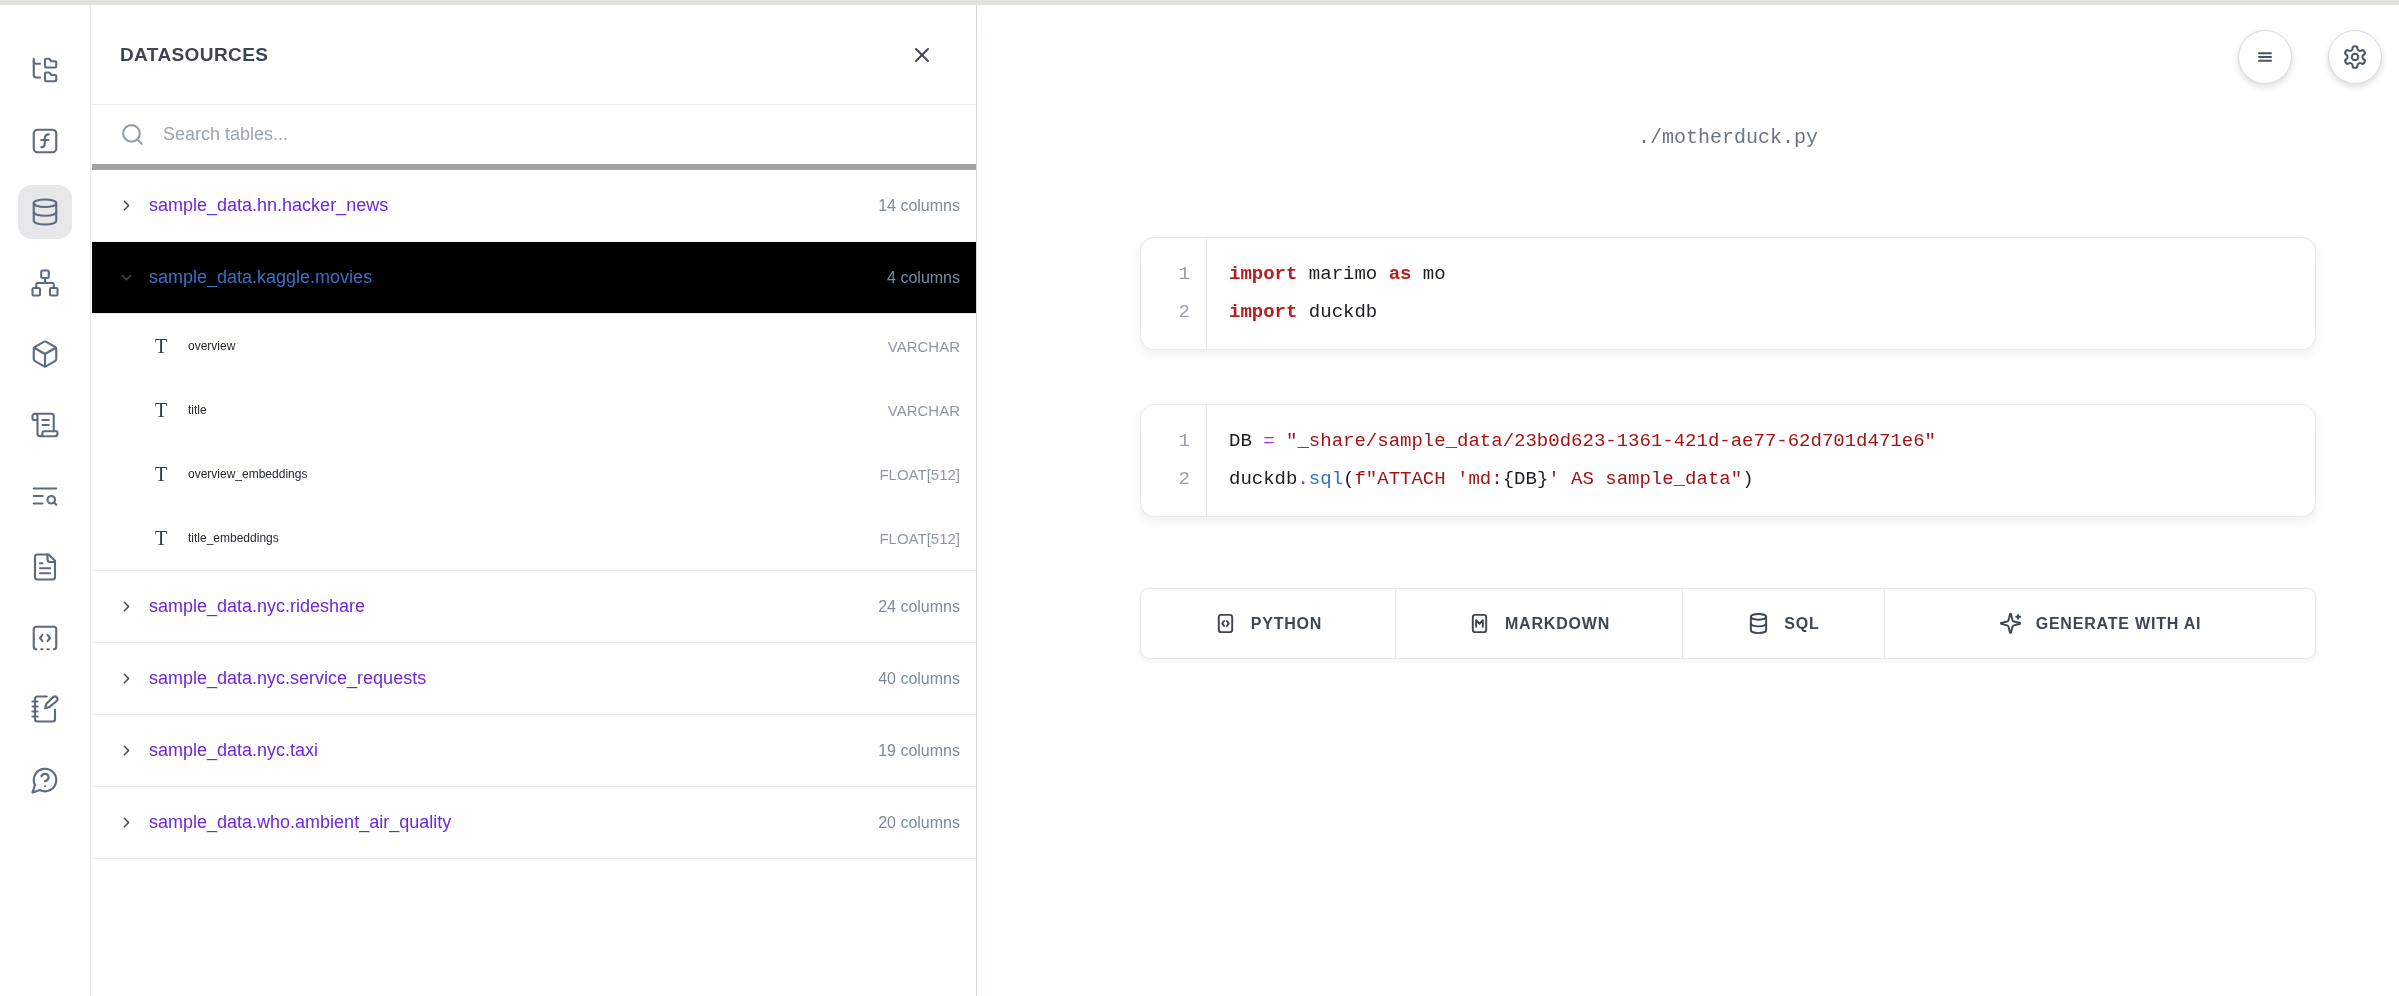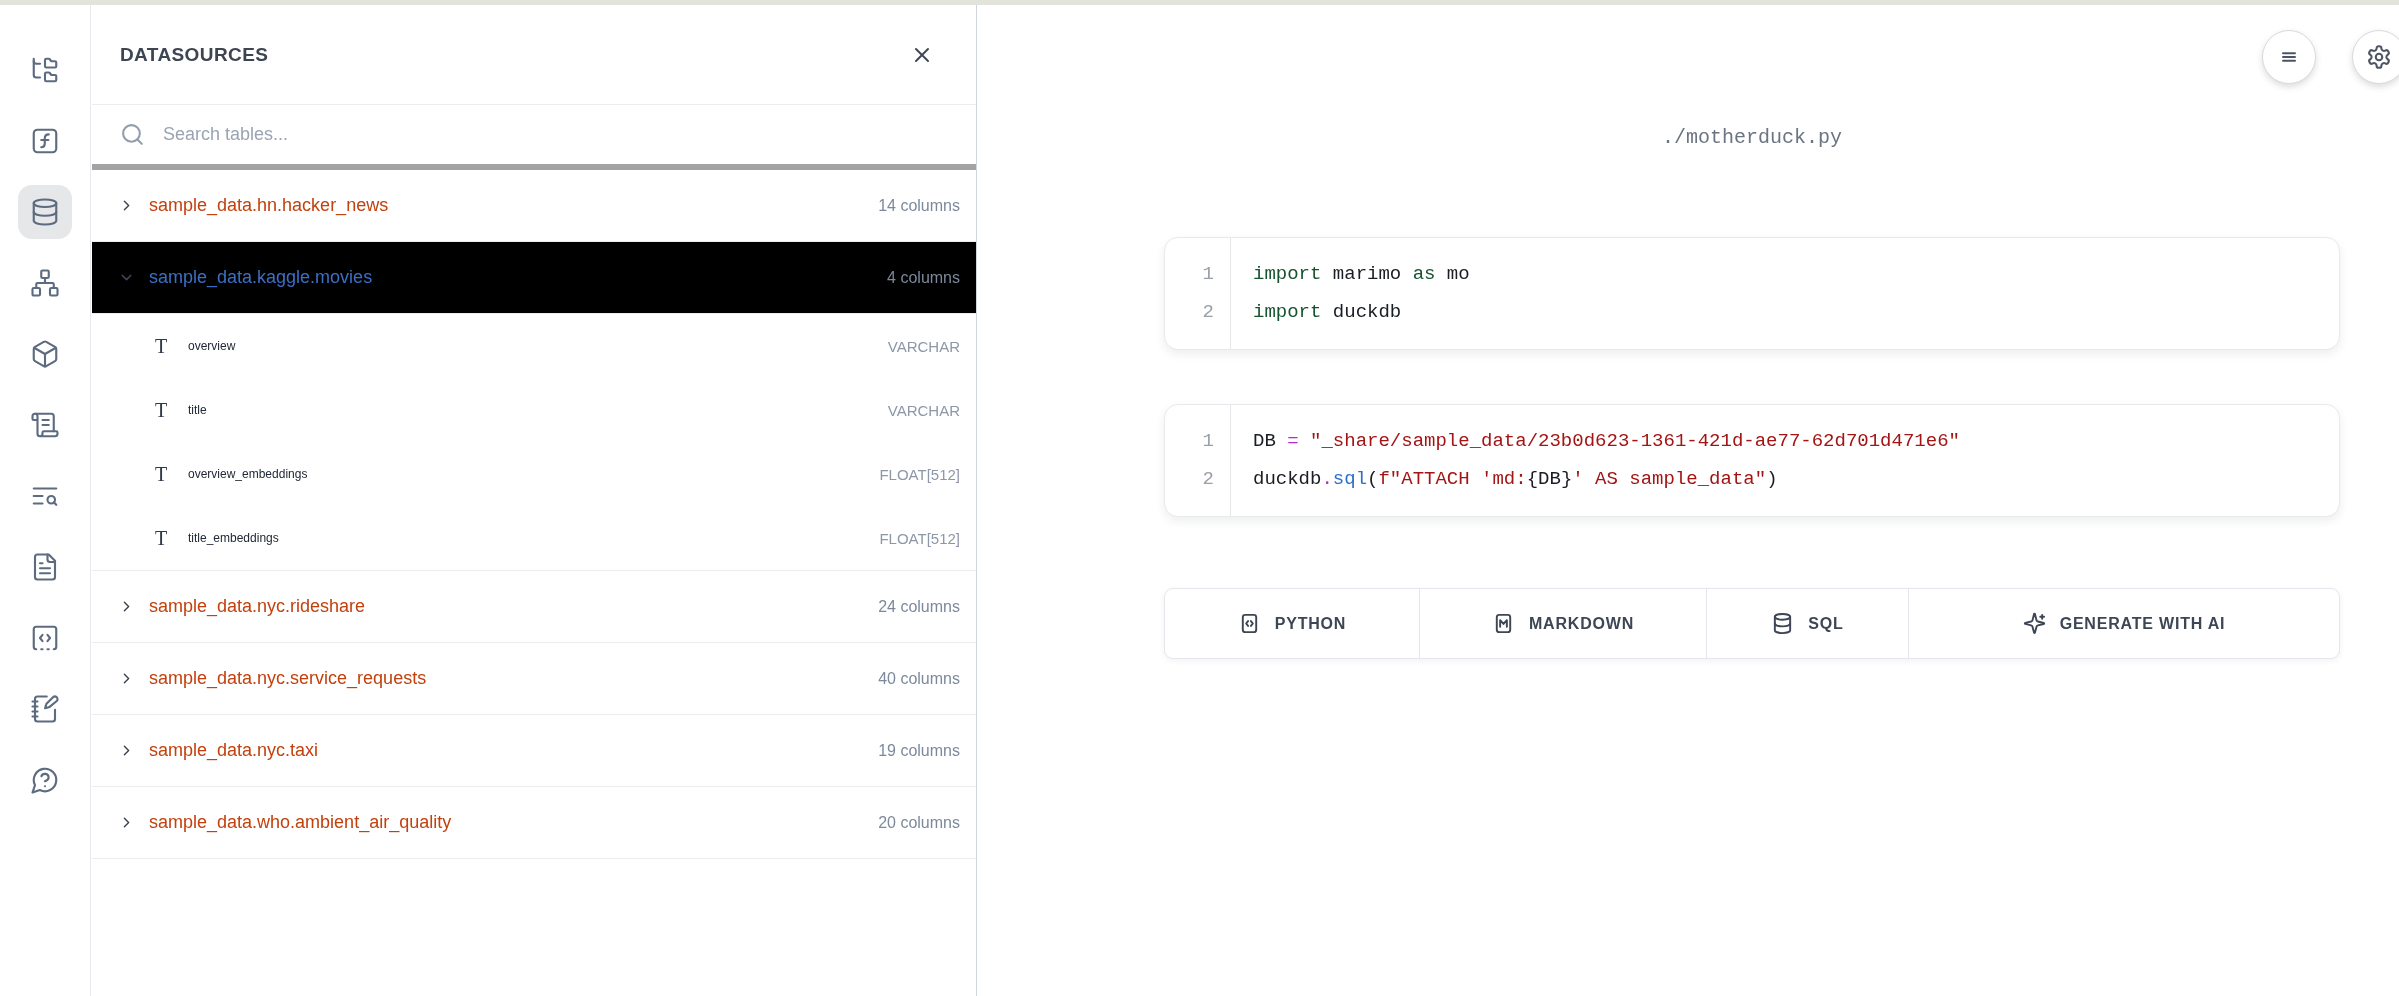--- a/index.html
+++ b/index.html
@@ -29,55 +29,55 @@
              border-bottom:6px solid #a3a3a3;box-sizing:border-box;}
   .searchrow svg{width:25px;height:25px;stroke:#939daa;stroke-width:2;fill:none;stroke-linecap:round;flex:0 0 auto;}
   .searchrow input{border:none;outline:none;flex:1;font-size:18px;color:#30363f;
                    font-family:"Liberation Sans",sans-serif;background:transparent;}
   .searchrow input::placeholder{color:#9aa4b2;}
   .trow{height:72px;display:flex;align-items:center;padding:0 16px 0 26px;gap:14px;
         border-bottom:1px solid #eaecef;box-sizing:border-box;cursor:pointer;}
   .trow .chev{display:flex;flex:0 0 auto;}
   .trow .chev svg{width:17px;height:17px;stroke:#3c4454;stroke-width:2;fill:none;
                   stroke-linecap:round;stroke-linejoin:round;}
-  .tname{font-size:18px;color:#c2410c;}
+  .tname{font-size:18px;color:#6d28d9;}
   .tcount{margin-left:auto;font-size:16px;color:#7c899c;}
   .trow.selected{background:#000000;}
   .trow.selected .tname{color:#3b6fc6;}
   .colsblock{border-bottom:1px solid #eaecef;}
   .crow{height:64px;display:flex;align-items:center;padding:0 16px 0 60px;gap:18px;
         box-sizing:border-box;cursor:pointer;}
   .ticon{font-family:"Liberation Serif",serif;font-size:20px;color:#2f3948;width:18px;
          text-align:center;flex:0 0 auto;}
   .cname{font-size:12px;color:#212836;}
   .ctype{margin-left:auto;font-size:15px;color:#8d97a8;}
 
   
-  .main{position:absolute;left:978px;top:5px;right:0;bottom:0;background:#fff;margin-left:24px;}
+  .main{position:absolute;left:978px;top:5px;right:0;bottom:0;background:#fff;}
   .circlebtn{position:absolute;width:54px;height:54px;border-radius:50%;background:#fff;
              border:1px solid #d7dade;box-shadow:0 3px 6px rgba(60,66,80,.18);
              display:flex;align-items:center;justify-content:center;cursor:pointer;box-sizing:border-box;}
   .circlebtn svg{width:26px;height:26px;stroke:#4b5563;stroke-width:1.9;fill:none;
                  stroke-linecap:round;stroke-linejoin:round;}
   #menuBtn{left:1260px;top:25px;}   
   #gearBtn{left:1350px;top:25px;}
   .filename{position:absolute;left:162px;top:121px;width:1176px;text-align:center;
             font-family:"Liberation Mono",monospace;font-size:20px;color:#6a7482;cursor:pointer;}
   .cellcard{position:absolute;left:162px;width:1176px;height:113px;background:#fff;
             border:1px solid #e7e9ec;border-radius:14px;box-shadow:0 4px 10px rgba(27,36,48,.08);
             display:flex;box-sizing:border-box;overflow:hidden;cursor:text;}
   #cell0{top:232px;}
   #cell1{top:399px;}
   .gutter{width:66px;flex:0 0 66px;padding:17px 16px 0 0;text-align:right;box-sizing:border-box;
           border-right:1px solid #e5e7ea;font-family:"Liberation Mono",monospace;font-size:19px;
           line-height:38px;color:#9aa0a8;}
   .codearea{padding:17px 0 0 22px;font-family:"Liberation Mono",monospace;font-size:19px;
             line-height:38px;color:#1a1d23;}
   .codeline{white-space:pre;}
-  .tok.kw{color:#14532d;font-weight:400;}
+  .tok.kw{color:#b91c1c;font-weight:700;}
   .tok.str{color:#a31414;}
   .tok.op{color:#b02ccc;}
   .tok.fn{color:#2a6fcf;}
 
   .addbar{position:absolute;left:162px;top:583px;width:1176px;height:71px;background:#fff;
           border:1px solid #e4e7eb;border-radius:9px;box-shadow:0 2px 6px rgba(27,36,48,.06);
           display:flex;box-sizing:border-box;}
   .addseg{display:flex;align-items:center;justify-content:center;gap:14px;cursor:pointer;
           border-right:1px solid #e4e7eb;box-sizing:border-box;}
   .addseg:last-child{border-right:none;text-align:right;}

